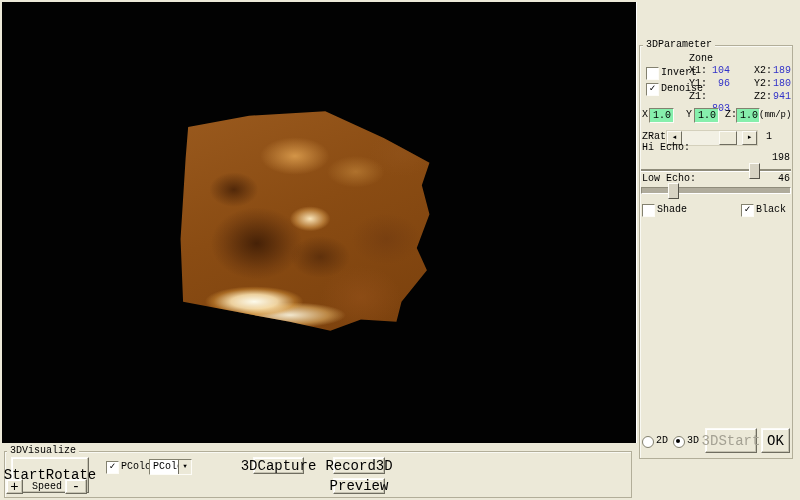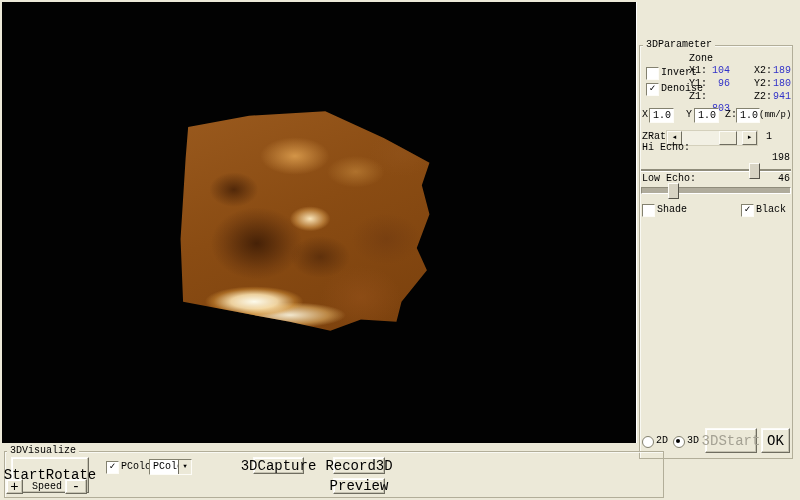--- a/index.html
+++ b/index.html
@@ -48,21 +48,21 @@
   }
   .btn.disabled{color:#a4a193;}
   .checkbox{
     position:absolute;width:11px;height:11px;background:#fff;
     border:1px solid;border-color:#83816f #fdfcf7 #fdfcf7 #83816f;
     font-size:10px;line-height:10px;text-align:center;color:#000;overflow:hidden;
   }
   .radio{position:absolute;width:10px;height:10px;border-radius:50%;background:#fff;border:1px solid #83816f;}
   .radio.selected::after{content:"";position:absolute;left:2px;top:2px;width:4px;height:4px;border-radius:50%;background:#000;}
   .input{
-    position:absolute;background:#ffffff;height:13px;
+    position:absolute;background:#86efac;height:13px;
     border:1px solid;border-color:#83816f #fdfcf7 #fdfcf7 #83816f;
     font-size:10px;line-height:13px;padding:0 3px;white-space:nowrap;
   }
   
   .scrollbar{position:absolute;height:14px;background:#f2f0e4;border:1px solid #d4d0bc;}
   .sb-btn{position:absolute;top:0;width:13px;height:12px;background:#ece9d8;
     border:1px solid #6f6d60;border-top-color:#fdfcf7;border-left-color:#fdfcf7;
     font-size:6px;line-height:12px;text-align:center;}
   .sb-thumb{position:absolute;top:0;width:16px;height:12px;background:#ece9d8;
     border:1px solid #6f6d60;border-top-color:#fdfcf7;border-left-color:#fdfcf7;}
@@ -145,21 +145,21 @@
     <span class="lbl" style="left:116px;top:158px;">Black</span>
 
     <span class="radio" style="left:2px;top:390px;"></span>
     <span class="lbl" style="left:16px;top:389px;">2D</span>
     <span class="radio selected" style="left:33px;top:390px;"></span>
     <span class="lbl" style="left:47px;top:389px;">3D</span>
     <button class="btn disabled" style="left:65px;top:382px;width:52px;height:25px;">3DStart</button>
     <button class="btn" style="left:121px;top:382px;width:29px;height:25px;">OK</button>
   </div>
 
-  <div class="groupbox" style="left:4px;top:451px;width:626px;height:45px;padding-left:32px;">
+  <div class="groupbox" style="left:4px;top:451px;width:626px;height:45px;">
     <span class="gb-title" style="left:2px;">3DVisualize</span>
 
     <button class="btn" style="left:6px;top:5px;width:78px;height:36px;">StartRotate</button>
     <button class="btn" style="left:1px;top:27px;width:17px;height:15px;">+</button>
     <span class="lbl" style="left:27px;top:29px;">Speed</span>
     <button class="btn" style="left:60px;top:27px;width:22px;height:15px;">-</button>
 
     <span class="checkbox" style="left:101px;top:9px;">✓</span>
     <span class="lbl" style="left:116px;top:9px;">PColor</span>
     <div class="dropdown" style="left:144px;top:7px;width:41px;">

